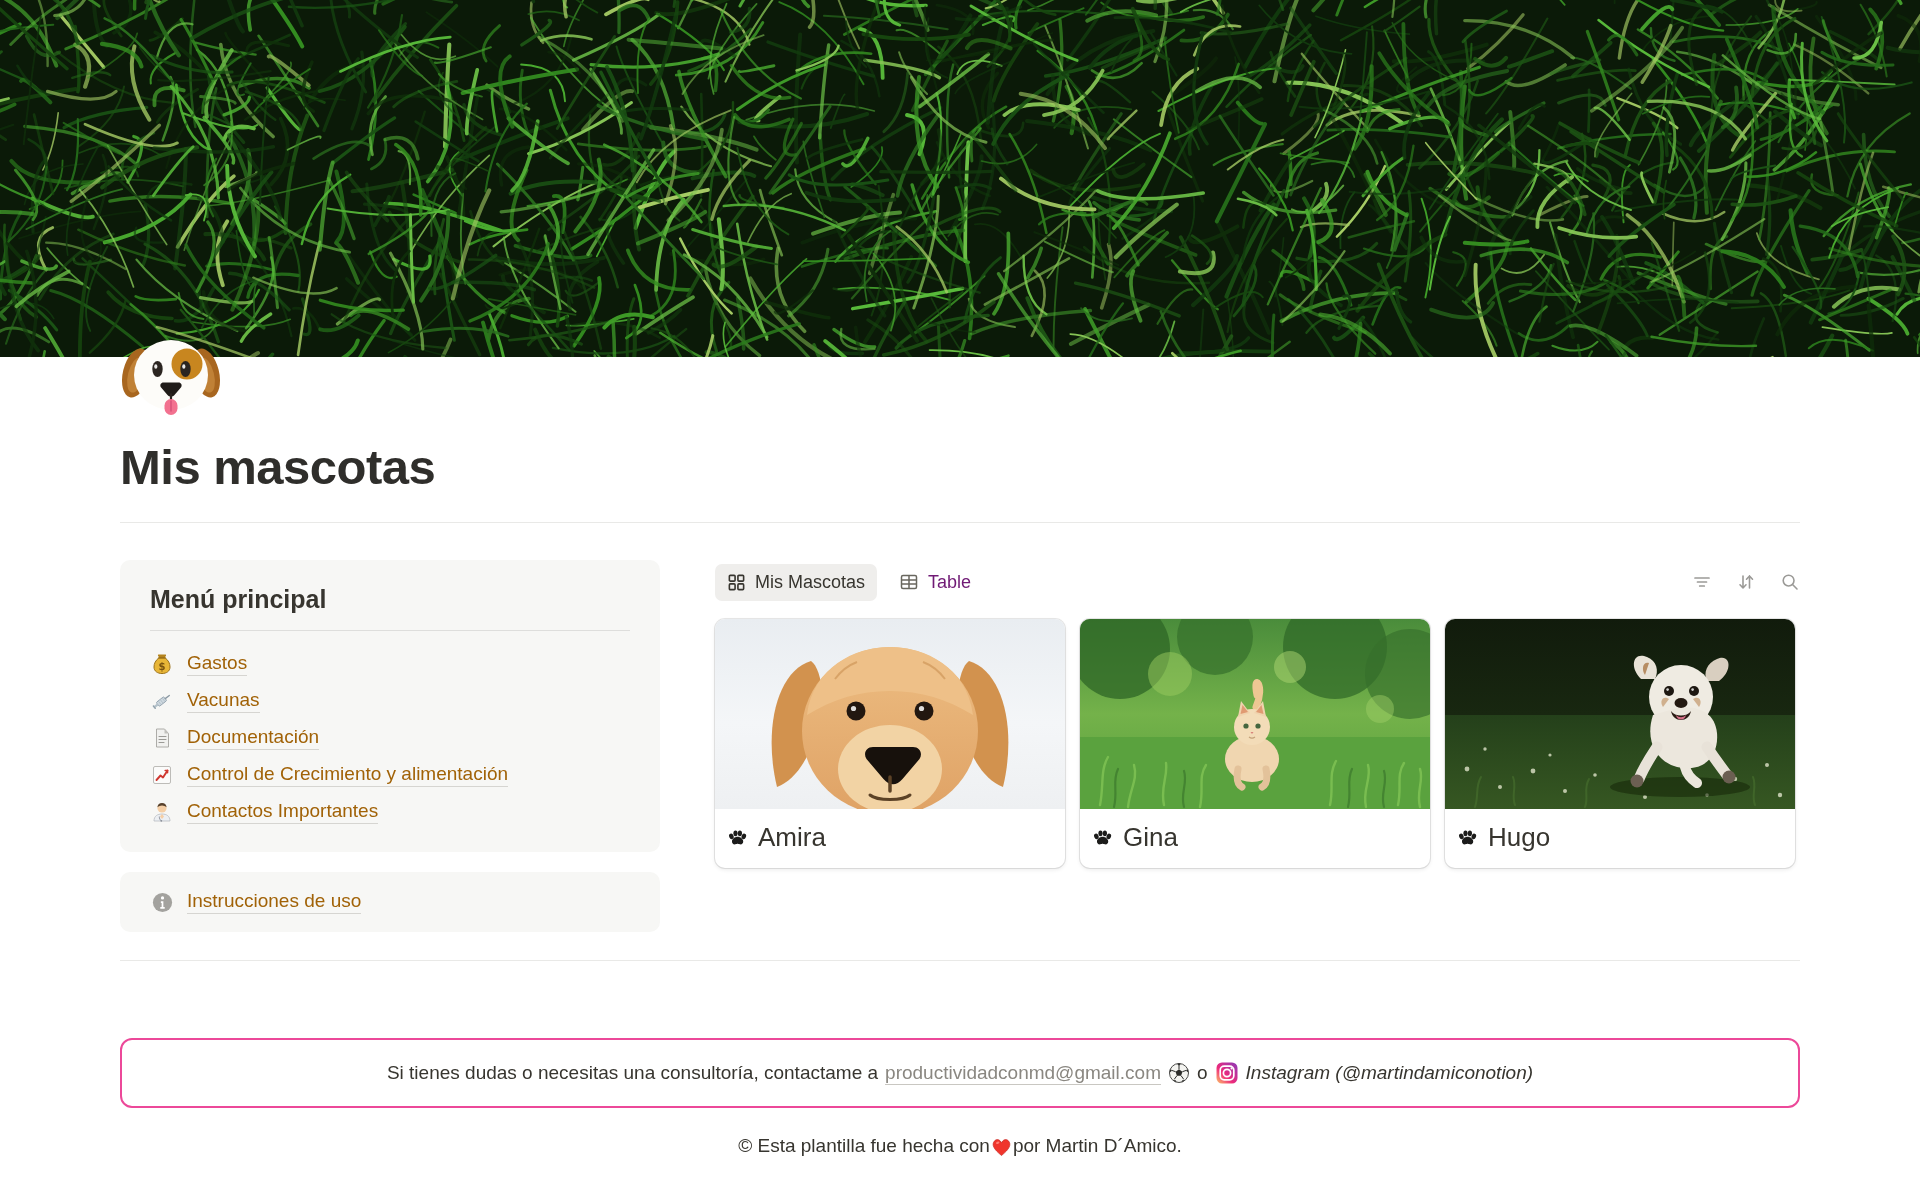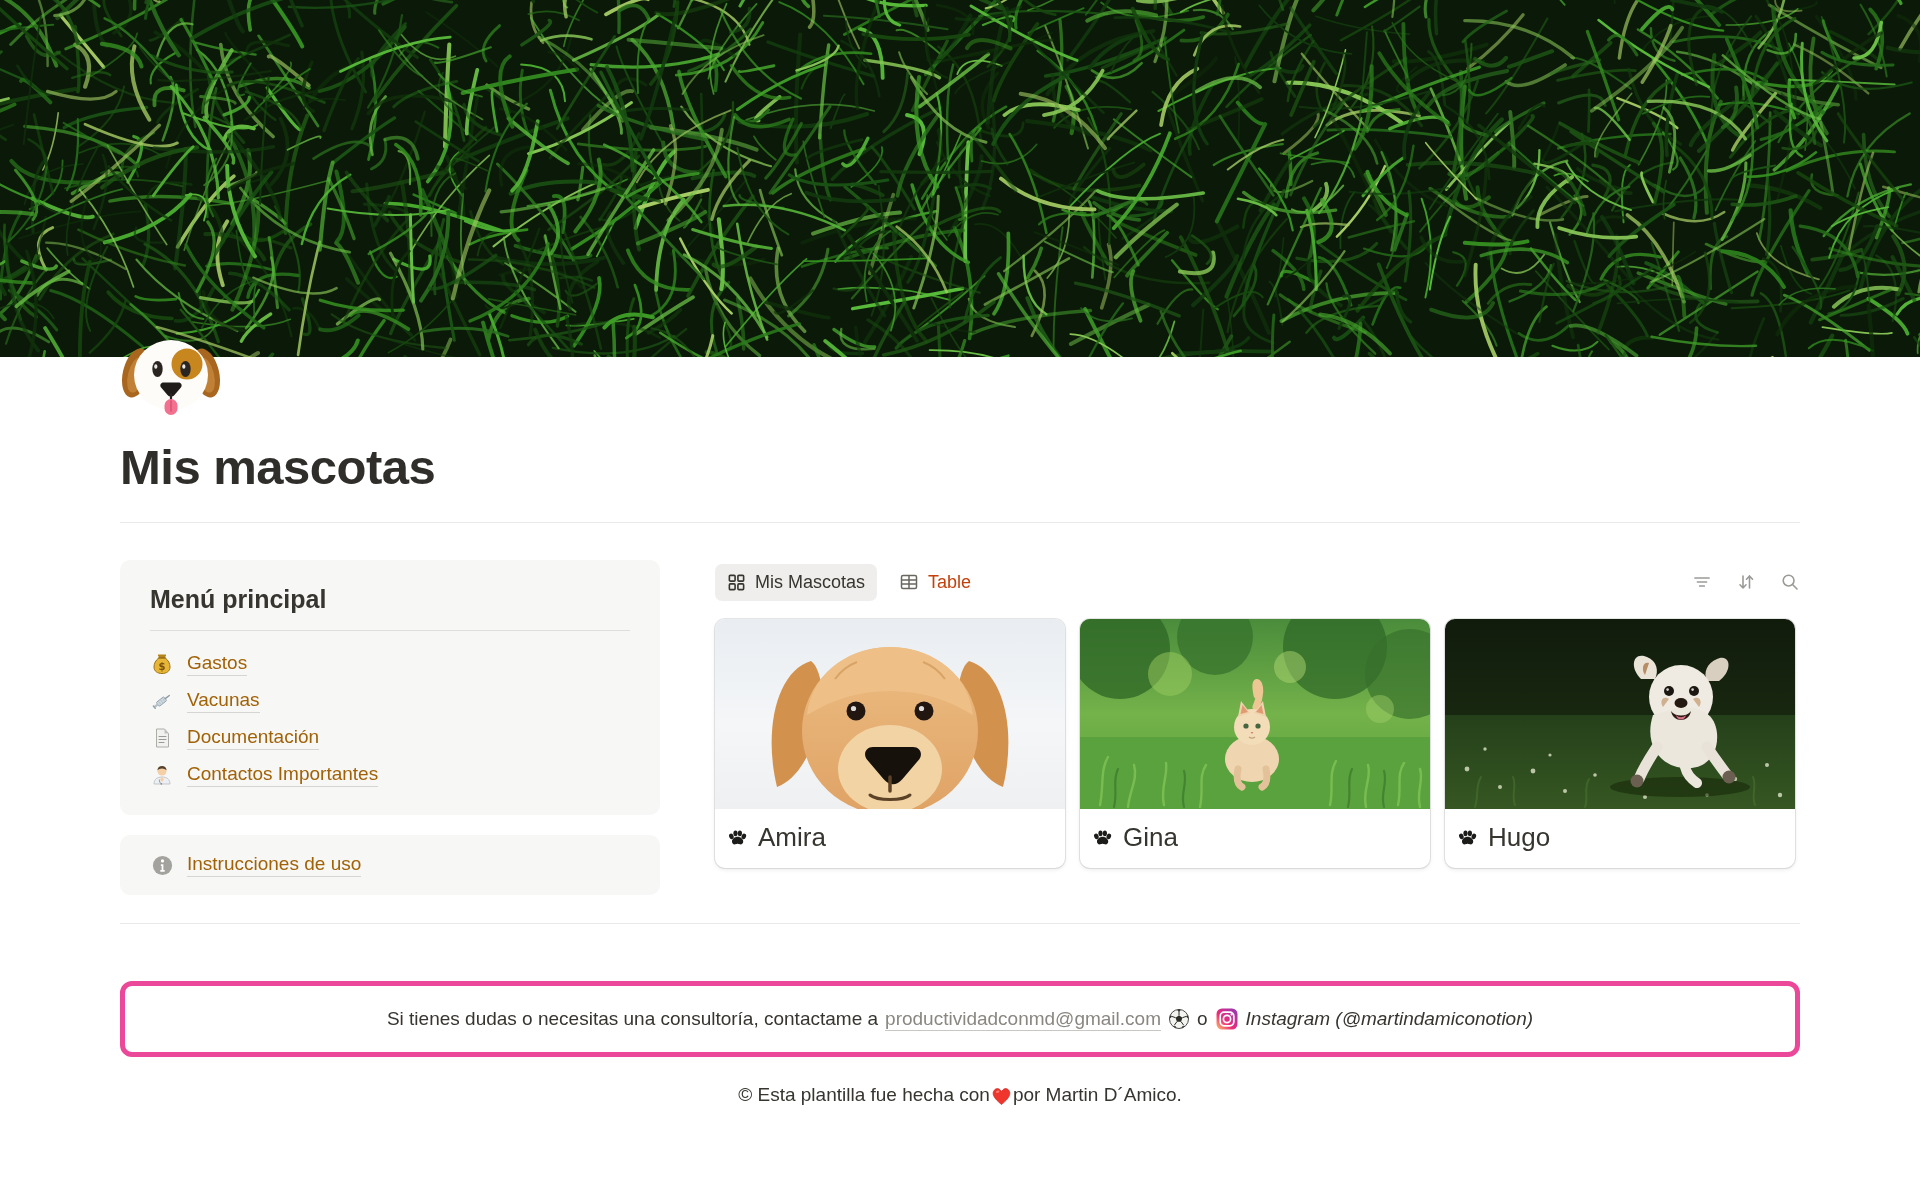--- a/index.html
+++ b/index.html
@@ -31,34 +31,34 @@
   .menu-item .mi-ico { width:24px; height:24px; flex:0 0 24px; display:flex; align-items:center; justify-content:center; }
   .menu-link { color:#a16207; cursor:pointer; border-bottom:1.5px solid #d6d5d1; padding-bottom:1px; }
 
   .info-box { background:#f7f7f5; border-radius:10px; padding:18px 30px; margin-top:20px; }
   .info-row { display:flex; align-items:center; gap:13px; font-size:19px; }
 
   
   .db-toolbar { display:flex; align-items:center; height:44px; margin-bottom:15px; }
   .view-tab { display:flex; align-items:center; gap:9px; font-size:18px; cursor:pointer; }
   .view-tab.active { background:#efeeec; border-radius:7px; padding:8px 12px; font-weight:500; color:#37352f; }
-  .view-tab.inactive { margin-left:16px; color:#c2410c; padding:8px 6px; }
+  .view-tab.inactive { margin-left:16px; color:#701a75; padding:8px 6px; }
   .db-actions { margin-left:auto; display:flex; align-items:center; gap:24px; }
   .db-actions .act { cursor:pointer; display:flex; align-items:center; }
 
   
   .cards { display:flex; gap:15px; }
   .card { width:350px; background:#fff; border-radius:10px; overflow:hidden; cursor:pointer;
           box-shadow:0 0 0 1px rgba(15,15,15,0.10), 0 2px 4px rgba(15,15,15,0.08); }
   .card-img { display:block; width:350px; height:190px; }
   .card-caption { display:flex; align-items:center; gap:10px; padding:13px 12px 15px 12px; font-size:26px; font-weight:500; color:#37352f; }
 
   
   .section-divider { border:none; border-top:1px solid #e9e9e7; margin-top:28px; }
-  .footer-box { margin-top:57px; border:5px solid #ec4899; border-radius:12px; padding:21px 12px; text-align:center; font-size:19px; }
+  .footer-box { margin-top:77px; border:2px solid #ec4899; border-radius:12px; padding:21px 12px; text-align:center; font-size:19px; }
   .footer-line { display:inline-flex; align-items:center; gap:7px; white-space:nowrap; }
   .email-link { color:#8a8781; border-bottom:1px solid #c9c7c2; cursor:pointer; }
   .ig-link { color:#37352f; cursor:pointer;font-style:italic; }
   .credit { margin-top:27px; text-align:center; font-size:19px; }
   .credit-line { display:inline-flex; align-items:flex-end; }
 </style>
 </head>
 <body>
 
 <div class="page">
@@ -1382,20 +1382,30 @@
             <span class="mi-ico">
               <svg width="24" height="24" viewBox="0 0 24 24">
                 <path d="M6.5 3 h8 l4 4.5 v13.5 h-12 z" fill="#f1f1ef" stroke="#adaca8" stroke-width="1"></path>
                 <path d="M14.5 3 l4 4.5 h-4 z" fill="#c2c1bd"></path>
                 <path d="M9 10.5 h7 M9 13.5 h7 M9 16.5 h5" stroke="#9b9a96" stroke-width="1.1" stroke-linecap="round"></path>
               </svg>
             </span>
             <span class="menu-link">Documentación</span>
           </div>
 
+          <div class="menu-item">
+            <span class="mi-ico">
+              <svg width="24" height="24" viewBox="0 0 24 24">
+                <rect x="3.5" y="3.5" width="17" height="17" rx="1.5" fill="#fbfbfa" stroke="#bdbcb8" stroke-width="1"></rect>
+                <path d="M6.5 17 L10.5 12.5 L13 14.5 L17.5 7.5" stroke="#cf3730" stroke-width="1.9" fill="none" stroke-linecap="round" stroke-linejoin="round"></path>
+                <path d="M15.2 7.5 h2.3 v2.3" stroke="#cf3730" stroke-width="1.6" fill="none" stroke-linecap="round" stroke-linejoin="round"></path>
+              </svg>
+            </span>
+            <span class="menu-link">Control de Crecimiento y alimentación</span>
+          </div>
 
           <div class="menu-item">
             <span class="mi-ico">
               <svg width="24" height="24" viewBox="0 0 24 24">
                 <path d="M4 21 C4 16 7.5 14 12 14 C16.5 14 20 16 20 21 Z" fill="#eceff3" stroke="#b9bcc2" stroke-width="0.8"></path>
                 <path d="M12 14 L10 16.5 L12 19 L14 16.5 Z" fill="#f5cfa6"></path>
                 <circle cx="12" cy="8" r="4.6" fill="#f5cfa6"></circle>
                 <path d="M7.4 7.2 C7.6 4.6 9.5 3 12 3 C14.5 3 16.4 4.6 16.6 7.2 C15 6.6 13.8 5.6 12 5.6 C10.2 5.6 9 6.6 7.4 7.2 Z" fill="#57412c"></path>
                 <path d="M9.3 16.5 C9.3 18.5 10 19.8 11 20.6" stroke="#8a8f98" stroke-width="0.9" fill="none"></path>
                 <circle cx="11.3" cy="20.8" r="0.9" fill="#8a8f98"></circle>

